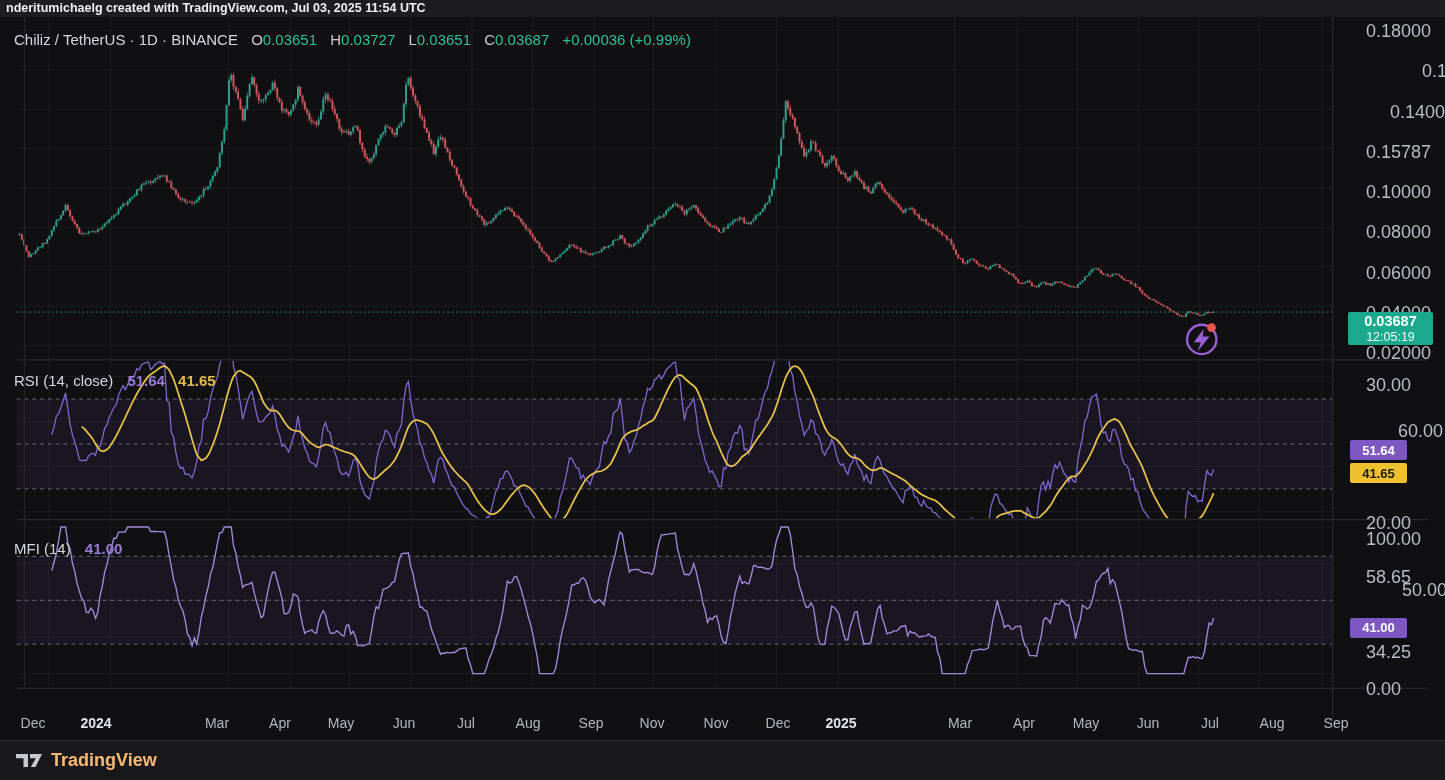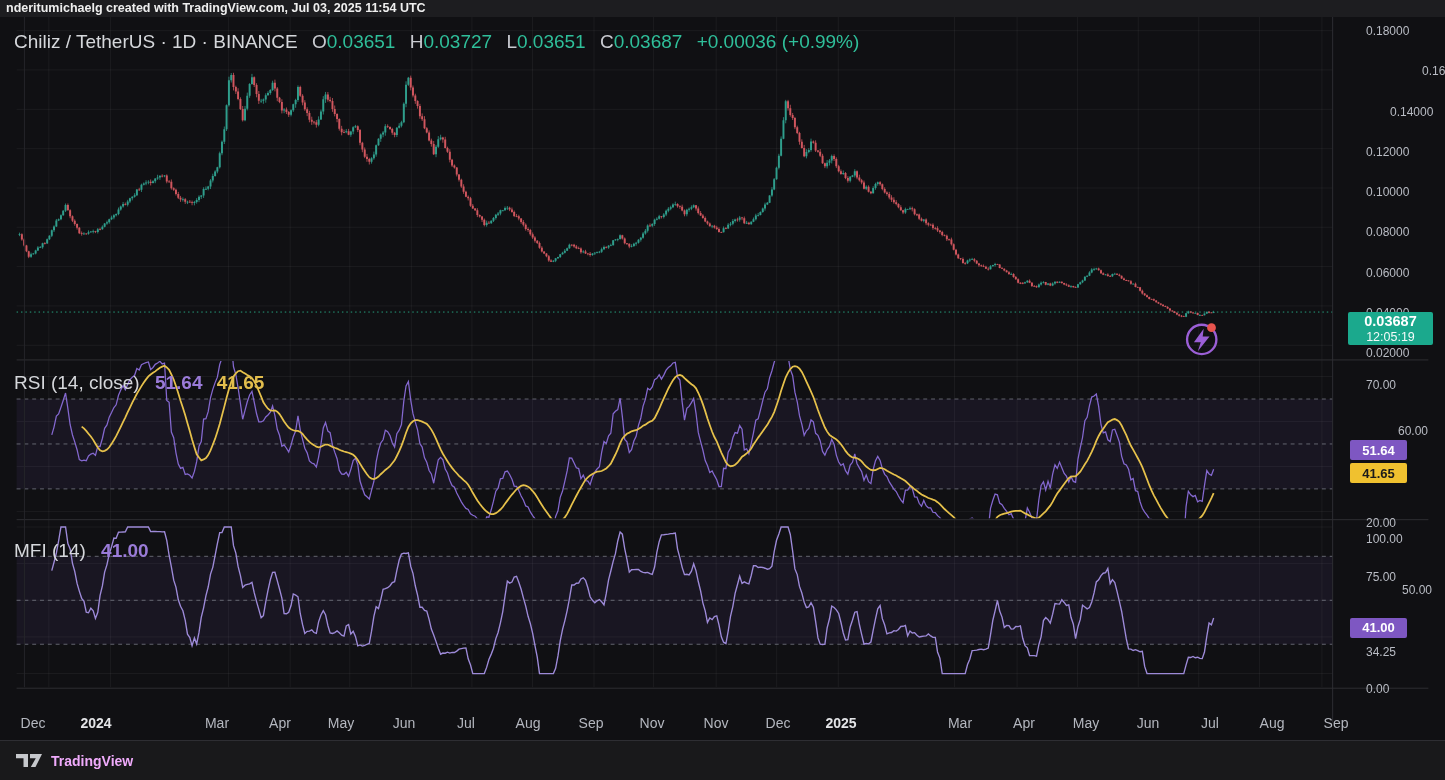--- a/index.html
+++ b/index.html
@@ -5,39 +5,39 @@
   html,body{margin:0;padding:0;background:#101013;}
   .screen{position:relative;width:1445px;height:780px;overflow:hidden;background:#101013;
           font-family:"Liberation Sans", sans-serif;}
   .topbar{position:absolute;left:0;top:0;width:100%;height:17px;background:#1d1d20;
           color:#efefef;font-size:12.5px;font-weight:700;line-height:17px;padding-left:6px;
           box-sizing:border-box;white-space:nowrap;}
   .chart-area{position:absolute;left:0;top:17px;width:1445px;height:723px;}
   #chart-svg{position:absolute;left:0;top:0;}
   #overlays{position:absolute;left:0;top:0;width:1445px;height:723px;pointer-events:none;}
   .axis-hit{position:absolute;background:transparent;}
-  .legend{position:absolute;left:14px;font-size:19px;color:#d5d7db;white-space:nowrap;z-index:5;}
+  .legend{position:absolute;left:14px;font-size:15px;color:#d5d7db;white-space:nowrap;z-index:5;}
   .legend .key{margin-left:9px;color:#c9cbd1;}
   .legend .teal{color:#2fbf9a;}
   .legend .purple{color:#9a7bd8;margin-left:10px;font-weight:600;}
   .legend .yellow{color:#e2bd4d;margin-left:9px;font-weight:600;}
   .legend .chg{margin-left:9px;}
-  .tick{position:absolute;font-size:12px;color:#b9bcc4;transform:translateY(-50%);white-space:nowrap;}
+  .tick{position:absolute;font-size:18px;color:#b9bcc4;transform:translateY(-50%);white-space:nowrap;}
   .tlabel{position:absolute;font-size:14px;color:#b4b7bf;transform:translateX(-50%);
           height:18px;line-height:18px;white-space:nowrap;}
   .tlabel.year{font-weight:700;color:#e3e4e7;}
   .vbox{position:absolute;border-radius:2px;display:flex;align-items:center;justify-content:center;
         font-weight:600;font-size:13px;z-index:6;}
   .pricebox{position:absolute;border-radius:2px;display:flex;flex-direction:column;align-items:center;
         justify-content:center;color:#fff;z-index:6;}
   .pricebox .pv{font-size:14.5px;font-weight:600;line-height:17px;}
   .pricebox .cd{font-size:12.5px;line-height:14px;opacity:.95;}
   .footer{position:absolute;left:0;top:740px;width:100%;height:40px;background:#19191b;
           border-top:1px solid #2e2e33;box-sizing:border-box;display:flex;align-items:center;}
-  .footer .brand{margin-left:8px;color:#f0abfc;font-size:14px;font-weight:700;}
+  .footer .brand{margin-left:8px;color:#fdba74;font-size:18px;font-weight:700;}
   .footer svg{margin-left:16px;}
 </style>
 </head>
 <body>
 
 <div class="screen">
 
   <div class="topbar">
     <span>nderitumichaelg created with TradingView.com, Jul 03, 2025 11:54 UTC</span>
   </div>
@@ -127,31 +127,31 @@
 </g>
       </svg>
 
     <div class="axis-hit" style="left:1348px;top:0;width:97px;height:686px"></div>
     <div class="axis-hit" style="left:0;top:688px;width:1445px;height:35px"></div>
 
     <div id="overlays">
         <div class="tick" style="left: 1366px; top: 14px;">0.18000</div>
         <div class="tick" style="left: 1422px; top: 54.25px;">0.16000</div>
         <div class="tick" style="left: 1366px; top: 94.5px; margin-left: 24px;">0.14000</div>
-        <div class="tick" style="left: 1366px; top: 134.75px;">0.12000</div>
+        <div class="tick" style="left: 1366px; top: 134.75px;">0.15787</div>
         <div class="tick" style="left: 1366px; top: 175px;">0.10000</div>
         <div class="tick" style="left: 1366px; top: 215.25px;">0.08000</div>
         <div class="tick" style="left: 1366px; top: 255.5px;">0.06000</div>
         <div class="tick" style="left: 1366px; top: 295.75px;">0.04000</div>
         <div class="tick" style="left: 1366px; top: 336px;">0.02000</div>
-        <div class="tick" style="left: 1366px; top: 368px;">70.00</div>
+        <div class="tick" style="left: 1366px; top: 368px;">30.00</div>
         <div class="tick" style="left: 1366px; top: 414px; margin-left: 32px;">60.00</div>
         <div class="tick" style="left: 1366px; top: 506px;">20.00</div>
         <div class="tick" style="left: 1366px; top: 522px;">100.00</div>
-        <div class="tick" style="left: 1366px; top: 559.5px;">75.00</div>
+        <div class="tick" style="left: 1366px; top: 559.5px;">58.65</div>
         <div class="tick" style="left: 1366px; top: 573px; margin-left: 36px;">50.00</div>
         <div class="tick" style="left: 1366px; top: 634.5px;">34.25</div>
         <div class="tick" style="left: 1366px; top: 672px; text-align: right;">0.00</div>
         <div class="tlabel" style="left: 33px; top: 697px;">Dec</div>
         <div class="tlabel year" style="left: 96px; top: 697px;">2024</div>
         <div class="tlabel" style="left: 217px; top: 697px;">Mar</div>
         <div class="tlabel" style="left: 280px; top: 697px;">Apr</div>
         <div class="tlabel" style="left: 341px; top: 697px;">May</div>
         <div class="tlabel" style="left: 404px; top: 697px;">Jun</div>
         <div class="tlabel" style="left: 466px; top: 697px;">Jul</div>

